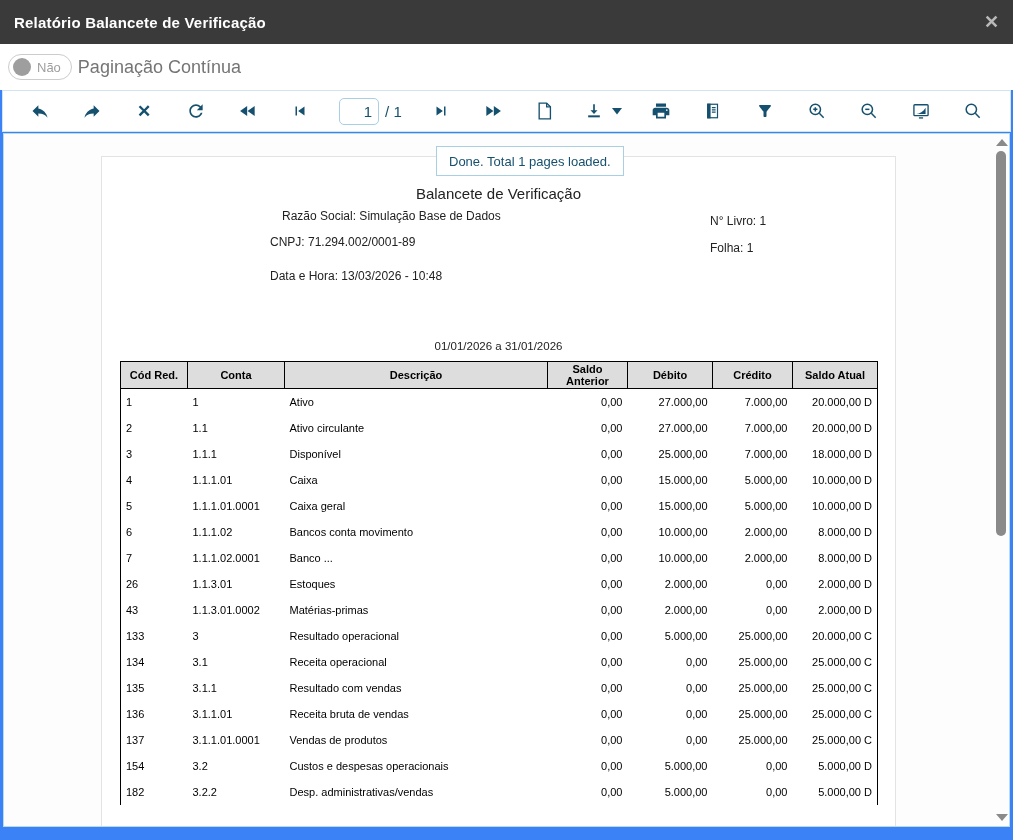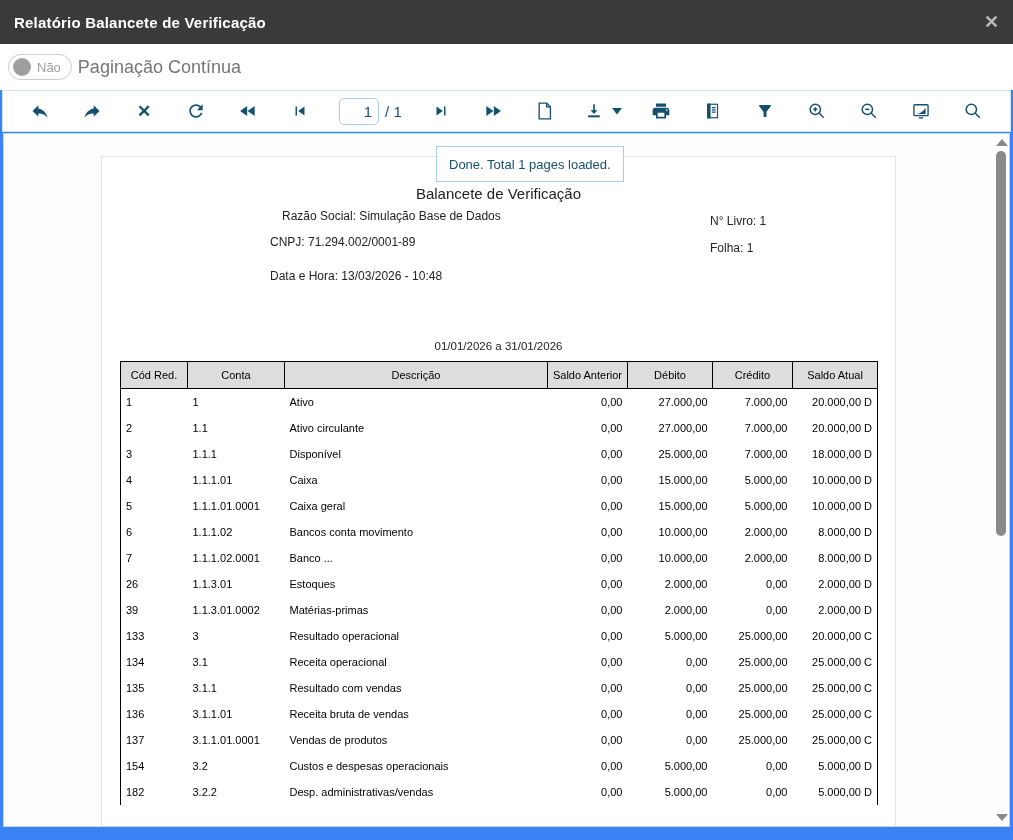--- a/index.html
+++ b/index.html
@@ -34,40 +34,40 @@
     text-align:right; padding-right:6px; font-size:15px; color:#15506e; outline:none;
     font-family:"Liberation Sans", sans-serif; }
   .dl-group { display:flex; align-items:center; gap:8px; cursor:pointer; color:#15506e; }
   .x-glyph { font-size:17px; font-weight:bold; color:#15506e; }
 
   
   .viewer { position:absolute; top:133px; left:3px; right:3px; bottom:13px;
     border:1px solid #b9dcec; background:#fdfdfd; overflow:hidden; }
   .page { position:absolute; left:97px; top:22px; width:795px; height:1000px;
     background:#fff; border:1px solid #e3e3e3; color:#222; }
-  .tooltip { position:absolute; top:12px; left:432px; min-width:162px; height:36px;
+  .tooltip { position:absolute; top:12px; left:432px; min-width:162px; height:30px;
     border:1px solid #a9cfe3; background:#fff; color:#17506e; font-size:13px;
     display:flex; align-items:center; justify-content:center; padding:0 12px; z-index:5; }
 
   
   .rpt-title { position:absolute; top:28px; left:0; width:100%; text-align:center;
     font-size:15px; color:#222; }
   .rpt-line { position:absolute; font-size:12px; color:#222; }
   .rpt-razao { left:180px; top:52px; }
   .rpt-cnpj { left:168px; top:78px; }
   .rpt-livro { left:608px; top:57px; }
   .rpt-folha { left:608px; top:84px; }
   .rpt-datahora { left:168px; top:112px; }
   .rpt-periodo { position:absolute; top:183px; left:0; width:100%; text-align:center;
     font-size:11.5px; color:#222; }
 
   table.rpt { position:absolute; left:18px; top:204px; width:757px;
     border-collapse:collapse; table-layout:fixed; font-size:11px; color:#000;
     border-left:1px solid #000; border-right:1px solid #000; }
-  table.rpt thead th { background:#ddd; border:1px solid #000; font-weight:normal;
+  table.rpt thead th { background:#ddd; border:1px solid #000; font-weight:bold;
     height:27px; text-align:center; font-size:11px; padding:0 2px;margin-top:32px; }
   table.rpt tbody td { height:26px; padding:0 5px; white-space:nowrap; overflow:hidden; }
   table.rpt tbody td.num { text-align:right; }
 
   
   .scrollbar { position:absolute; top:0; right:0; width:16px; height:100%; }
   .sb-arrow { position:absolute; left:3px; width:0; height:0; cursor:pointer; }
   .sb-up { top:5px; border-left:6px solid transparent; border-right:6px solid transparent;
     border-bottom:7px solid #8a8a8a; }
   .sb-down { bottom:5px; border-left:6px solid transparent; border-right:6px solid transparent;
@@ -296,21 +296,21 @@
             <tr>
               <td class="">26</td>
               <td class="">1.1.3.01</td>
               <td class="">Estoques</td>
               <td class="num">0,00</td>
               <td class="num">2.000,00</td>
               <td class="num">0,00</td>
               <td class="num">2.000,00 D</td>
             </tr>
             <tr>
-              <td class="">39</td>
+              <td class="">43</td>
               <td class="">1.1.3.01.0002</td>
               <td class="">Matérias-primas</td>
               <td class="num">0,00</td>
               <td class="num">2.000,00</td>
               <td class="num">0,00</td>
               <td class="num">2.000,00 D</td>
             </tr>
             <tr>
               <td class="">133</td>
               <td class="">3</td>

